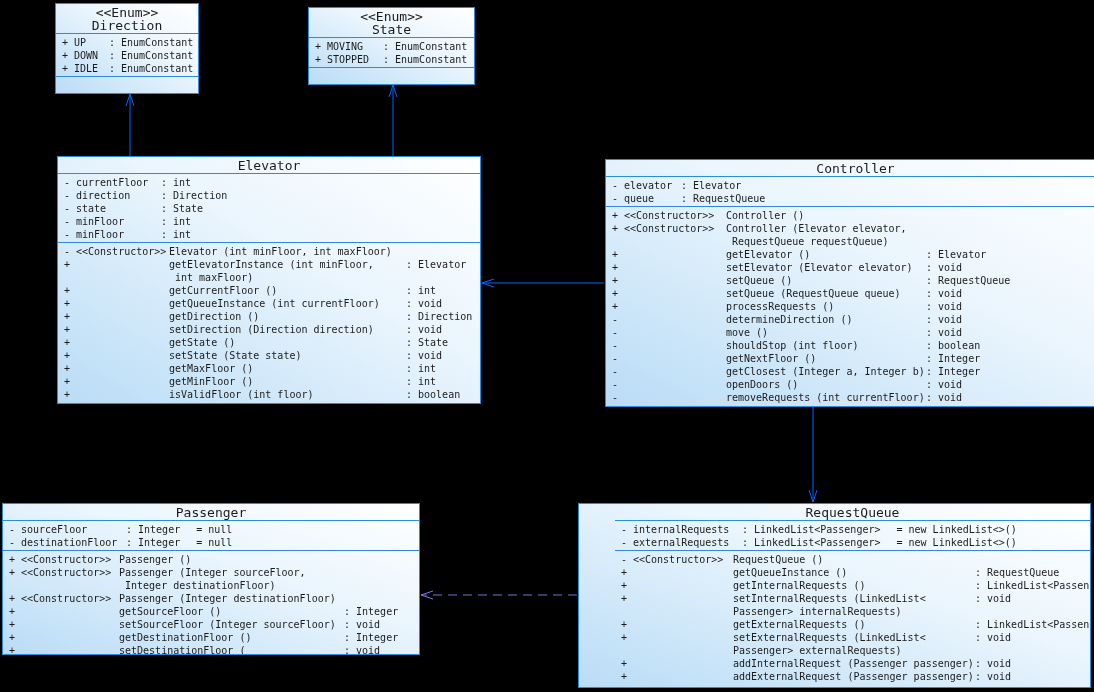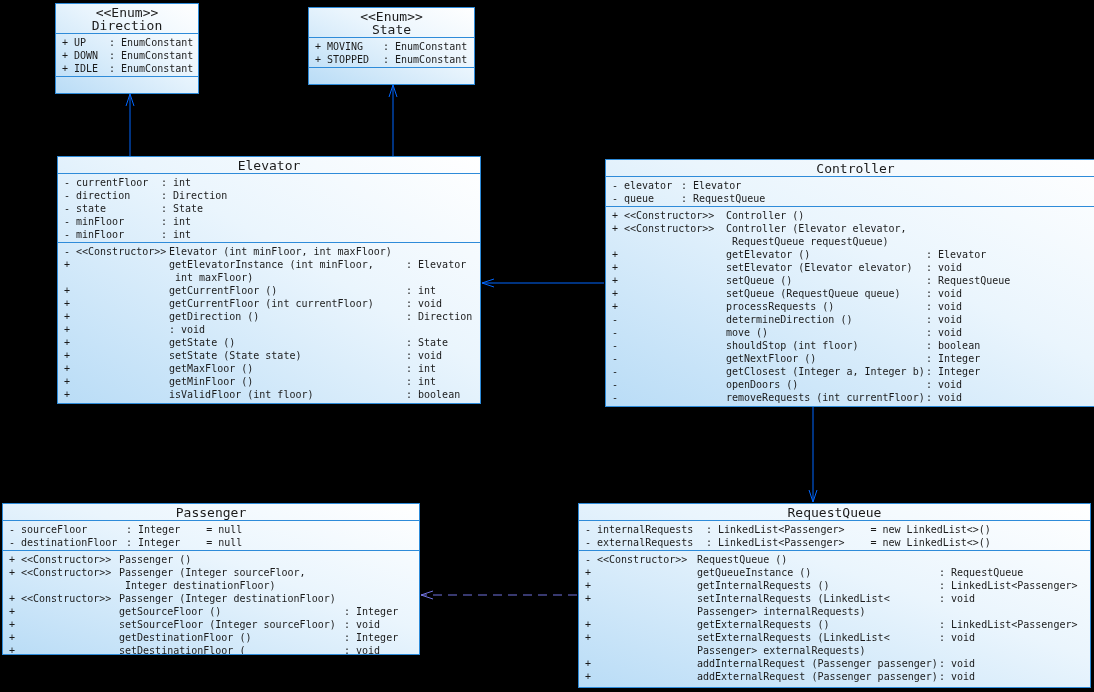--- a/index.html
+++ b/index.html
@@ -10,21 +10,21 @@
        color:#1b1b1b;display:flex;flex-direction:column;overflow:hidden;}
   .title{text-align:center;font-size:13px;line-height:13px;padding:2px 0 1px 0;flex:none;}
   .sect{border-top:1px solid #2e8bd9;padding:2px 2px 1px 6px;flex:none;overflow:hidden;}
   .sect.methods{flex:1 1 auto;}
   .row{display:flex;align-items:flex-start;font-size:10px;line-height:13px;}
   .vis{width:12px;flex:none;white-space:pre;}
   .stereo{width:var(--stw,96px);flex:none;white-space:pre;}
   .sig{min-width:var(--sigw,220px);white-space:pre;}
   .aname{min-width:var(--anw,80px);white-space:pre;}
   .type{white-space:pre;}
-  .def{margin-left:26px;white-space:pre;}
+  .def{margin-left:16px;white-space:pre;}
   svg.wires{position:absolute;left:0;top:0;pointer-events:none;}
   svg.wires g{pointer-events:stroke;}
 </style>
 </head>
 <body>
 
 <div id="canvas">
 
   <svg class="wires" width="1094" height="692">
     <g stroke="#0066ff" fill="none" stroke-width="1">
@@ -140,32 +140,33 @@
         </div>
         <div class="row">
           <span class="vis">+</span>
           <span class="stereo"></span>
           <span class="sig">getCurrentFloor ()</span>
           <span class="type">: int</span>
         </div>
         <div class="row">
           <span class="vis">+</span>
           <span class="stereo"></span>
-          <span class="sig">getCurrentFloor (int currentFloor)</span>
+          <span class="sig">getQueueInstance (int currentFloor)</span>
           <span class="type">: void</span>
         </div>
         <div class="row">
           <span class="vis">+</span>
           <span class="stereo"></span>
           <span class="sig">getDirection ()</span>
           <span class="type">: Direction</span>
         </div>
         <div class="row">
           <span class="vis">+</span>
           <span class="stereo"></span>
+          <span class="sig">setDirection (Direction direction)</span>
           <span class="type">: void</span>
         </div>
         <div class="row">
           <span class="vis">+</span>
           <span class="stereo"></span>
           <span class="sig">getState ()</span>
           <span class="type">: State</span>
         </div>
         <div class="row">
           <span class="vis">+</span>
@@ -359,21 +360,21 @@
         </div>
         <div class="row">
           <span class="vis">+</span>
           <span class="stereo"></span>
           <span class="sig">getDirection ()</span>
           <span class="type">: Direction</span>
         </div>
       </div>
   </div>
 
-  <div class="box" style="left:578px;top:503px;width:513px;height:185px;--anw:109px;--stw:100px;--sigw:242px;">
+  <div class="box" style="left:578px;top:503px;width:513px;height:185px;padding-left:36px;--anw:109px;--stw:100px;--sigw:242px;">
     <div class="title">
       <div>RequestQueue</div>
     </div>
     <div class="sect attrs">
         <div class="row">
           <span class="vis">-</span>
           <span class="aname">internalRequests</span>
           <span class="type">: LinkedList&lt;Passenger&gt;</span>
           <span class="def">= new LinkedList&lt;&gt;()</span>
         </div>

